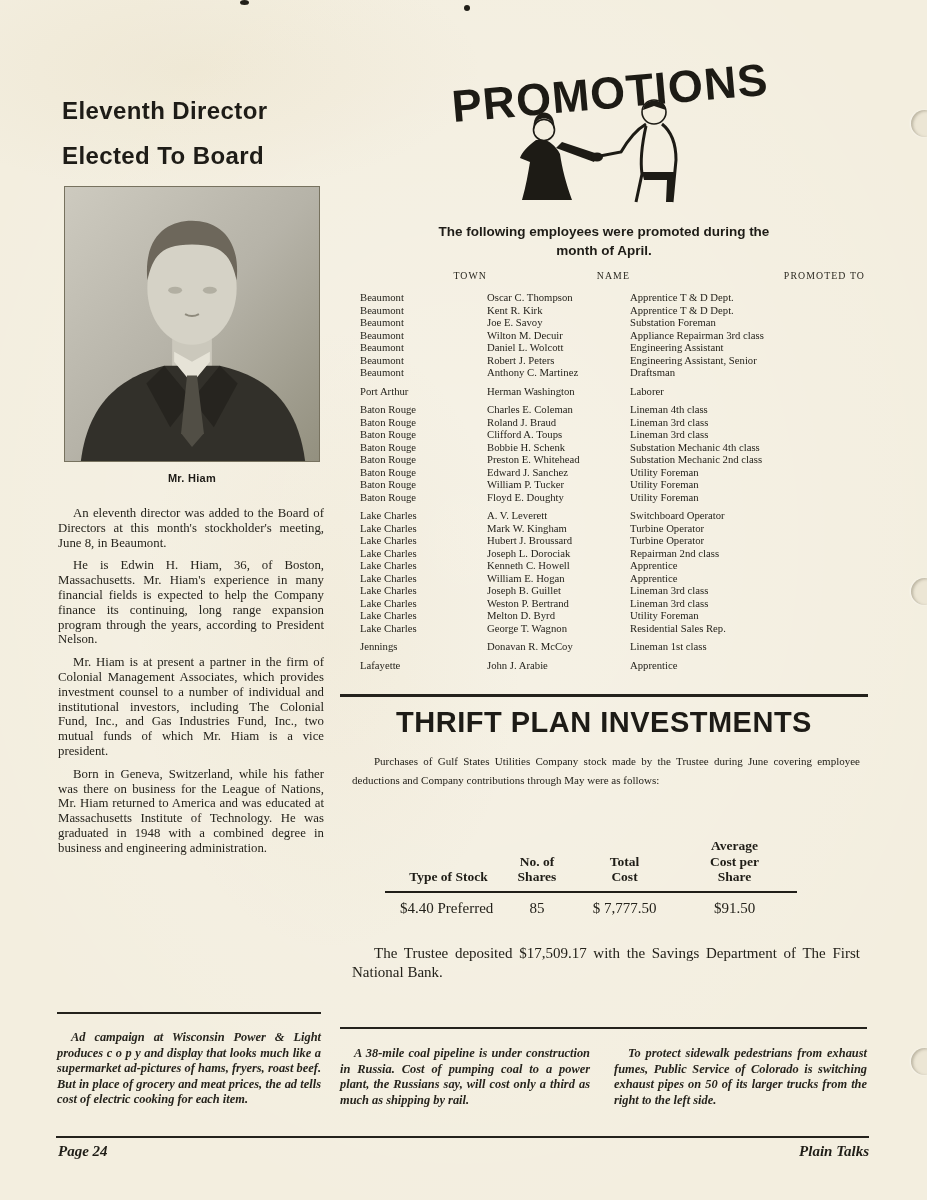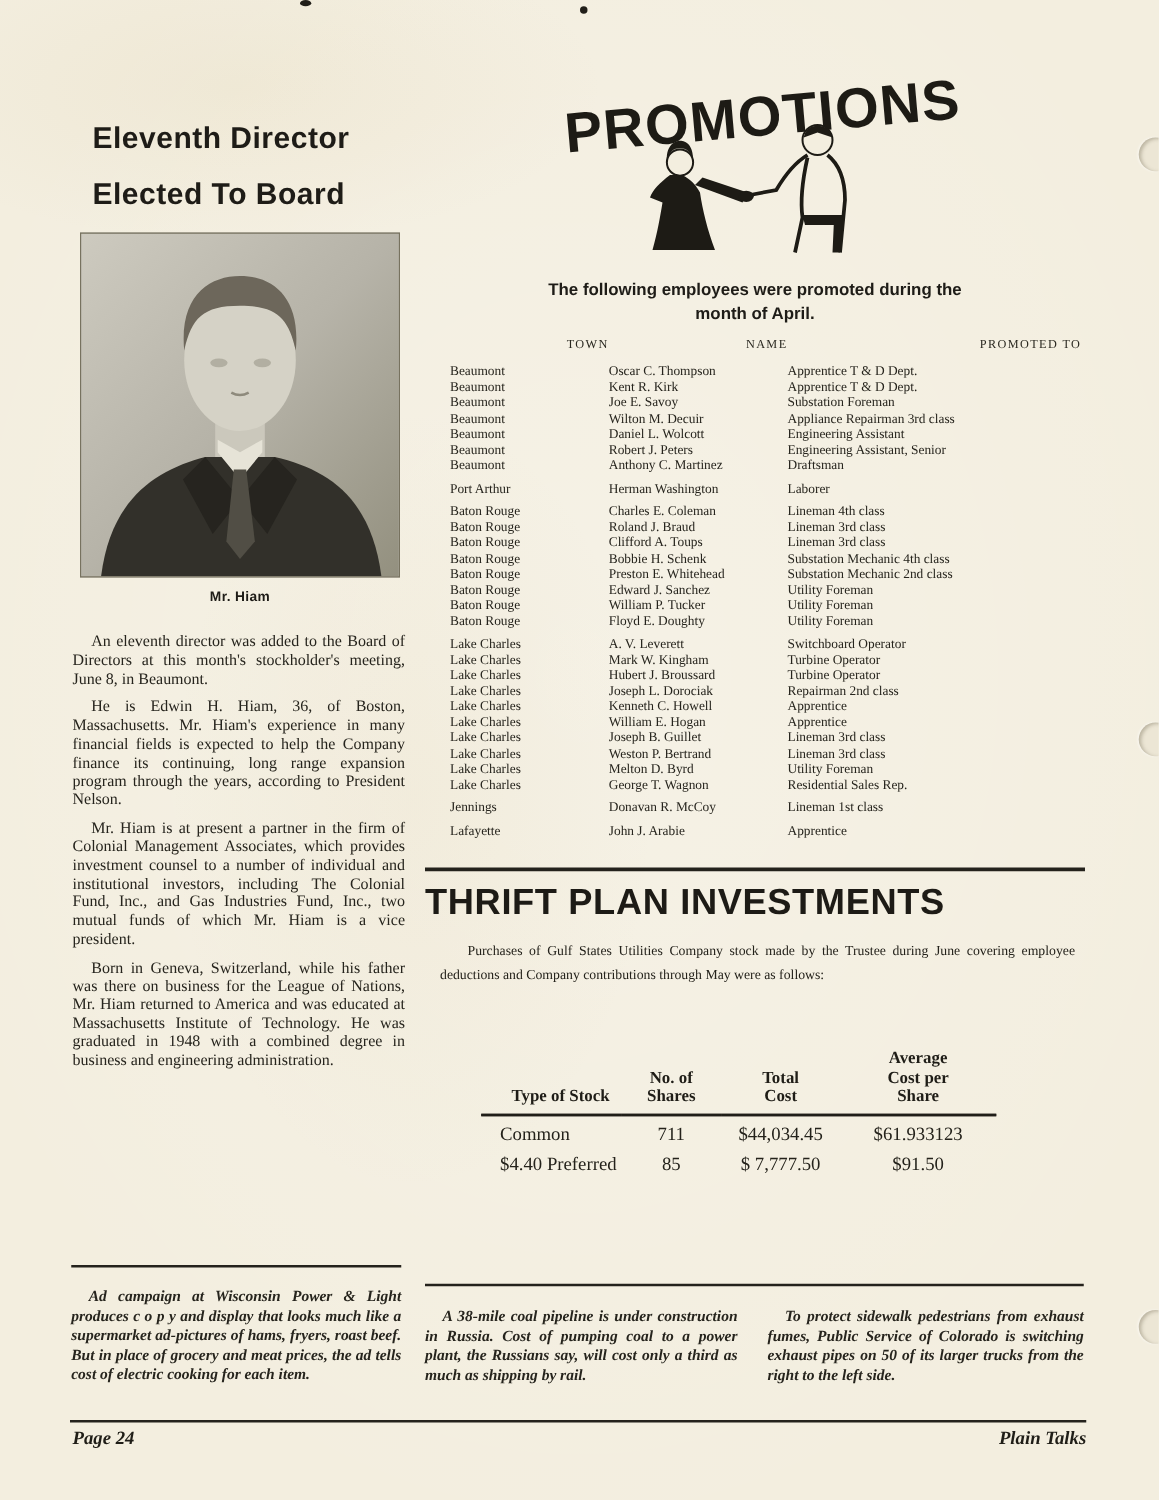--- a/index.html
+++ b/index.html
@@ -11,21 +11,21 @@
       radial-gradient(ellipse 260px 420px at 330px 640px, rgba(198,172,112,.07), transparent 75%),
       radial-gradient(ellipse 700px 900px at 50% 45%, rgba(255,255,255,.22), transparent 80%),
       #f3eedf;}
   .hole{position:absolute;right:-11px;width:27px;height:27px;border-radius:50%;
     background:#ece6d5;box-shadow:inset 2px 1px 3px rgba(101,92,70,.35), -1px 0 2px rgba(255,255,255,.55)}
   .hole1{top:110px}.hole2{top:578px}.hole3{top:1048px}
   .speck{position:absolute;background:#211f19;border-radius:50%}
   .speck1{left:240px;top:0;width:9px;height:5px}
   .speck2{left:464px;top:5px;width:6px;height:6px}
 
-  .headline{position:absolute;left:74px;top:88px;width:278px;
+  .headline{position:absolute;left:62px;top:88px;width:278px;
     font-family:"Liberation Sans",sans-serif;font-weight:700;font-size:24px;color:#1e1c17;letter-spacing:.4px}
   .headline .hl{display:block;line-height:45px}
 
   .photo{position:absolute;left:64px;top:186px;width:256px;height:276px;border:1px solid #77725f;background:#b3b0a6}
   .photo svg{display:block;width:100%;height:100%}
   .photo-caption{position:absolute;left:64px;top:472px;width:256px;text-align:center;
     font-family:"Liberation Sans",sans-serif;font-weight:700;font-size:11px;letter-spacing:.3px;color:#1e1c17}
 
   .article-body{position:absolute;left:58px;top:506px;width:266px;text-align:justify;
     font-size:12.8px;line-height:14.8px;color:#26241d}
@@ -44,21 +44,21 @@
   .promo-table th{text-align:right;font-weight:400;font-size:9.8px;letter-spacing:1.1px;padding-bottom:10px;color:#2a2820}
   .promo-table td{font-size:10.7px;line-height:12.5px;vertical-align:top;color:#26241d}
   .promo-table tr.group-start td{padding-top:6px}
 
   .rule{position:absolute;background:#24221c}
   .rule-thrift{left:340px;top:694px;width:528px;height:2.5px}
   .rule-note-left{left:57px;top:1012px;width:264px;height:1.5px}
   .rule-note-right{left:340px;top:1027px;width:527px;height:1.5px}
   .rule-footer{left:56px;top:1136px;width:813px;height:2px}
 
-  .thrift-title{position:absolute;left:340px;top:706px;width:528px;
+  .thrift-title{position:absolute;left:340px;top:706px;width:528px;text-align:center;
     font-family:"Liberation Sans",sans-serif;font-weight:700;font-size:29px;letter-spacing:.5px;color:#1d1b16}
   .thrift-intro{position:absolute;left:352px;top:752px;width:508px;font-size:11px;line-height:18.8px;text-align:justify;text-indent:22px}
   .thrift-table{position:absolute;left:385px;top:838px;width:412px;border-collapse:collapse;table-layout:fixed}
   .thrift-table col.t1{width:112px}.thrift-table col.t2{width:80px}.thrift-table col.t3{width:95px}
   .thrift-table th{font-size:13.5px;line-height:15.5px;font-weight:700;vertical-align:bottom;
     white-space:pre-line;padding-bottom:6px;border-bottom:2px solid #201e18;color:#1f1d17}
   .thrift-table th.tl{text-align:center;padding-left:15px}
   .thrift-table td{font-size:15px;text-align:center;padding-top:7px}
   .thrift-table td:first-child{text-align:left;padding-left:15px}
   .thrift-closing{position:absolute;left:352px;top:944px;width:508px;font-size:15px;line-height:18.8px;text-align:justify;text-indent:22px}
@@ -317,34 +317,29 @@
 Shares</th>
         <th>Total
 Cost</th>
         <th>Average
 Cost per
 Share</th>
       </tr>
     </thead>
     <tbody id="thrift-body">
         <tr>
-          <td>Common</td>
-          <td>711</td>
-          <td>$44,034.45</td>
-          <td>$61.933123</td>
-        </tr>
-        <tr>
           <td>$4.40 Preferred</td>
           <td>85</td>
           <td>$ 7,777.50</td>
           <td>$91.50</td>
         </tr>
       </tbody>
   </table>
 
+  <p class="thrift-closing">The Trustee deposited $17,509.17 with the Savings Department of The First National Bank.</p>
 
   <div class="rule rule-note-left"></div>
   <div class="note note-left">Ad campaign at Wisconsin Power &amp; Light produces c o p y and display that looks much like a supermarket ad-pictures of hams, fryers, roast beef. But in place of grocery and meat prices, the ad tells cost of electric cooking for each item.</div>
   <div class="rule rule-note-right"></div>
   <div class="note note-mid">A 38-mile coal pipeline is under construction in Russia. Cost of pumping coal to a power plant, the Russians say, will cost only a third as much as shipping by rail.</div>
   <div class="note note-right">To protect sidewalk pedestrians from exhaust fumes, Public Service of Colorado is switching exhaust pipes on 50 of its larger trucks from the right to the left side.</div>
 
   <div class="rule rule-footer"></div>
   <div class="footer-left">Page 24</div>
   <div class="footer-right">Plain Talks</div>

